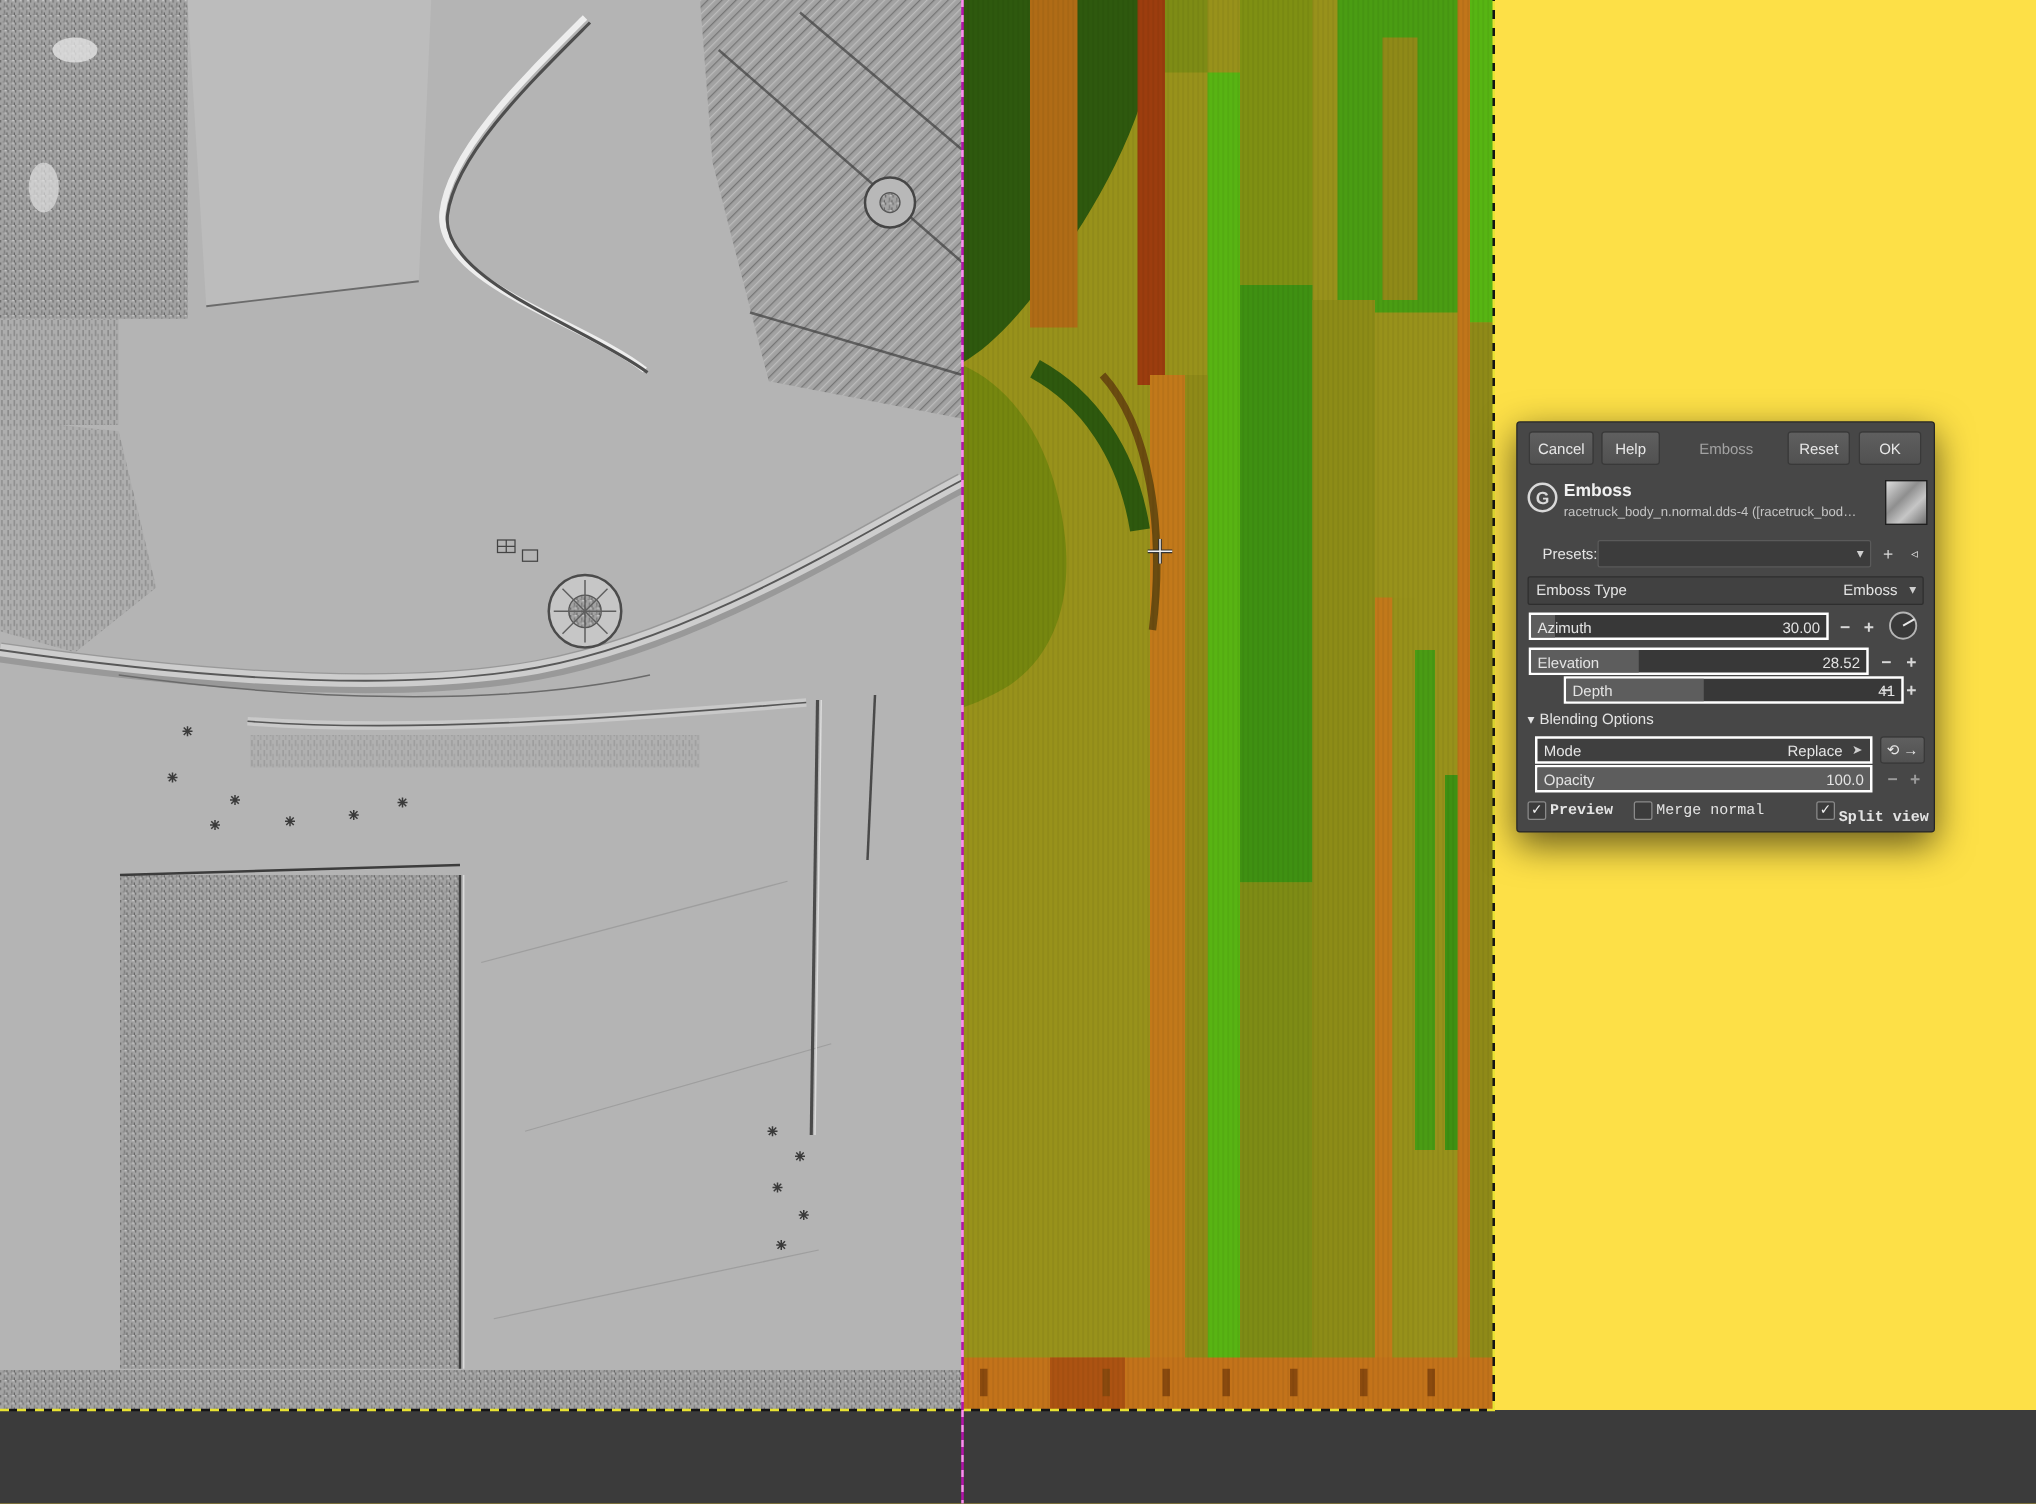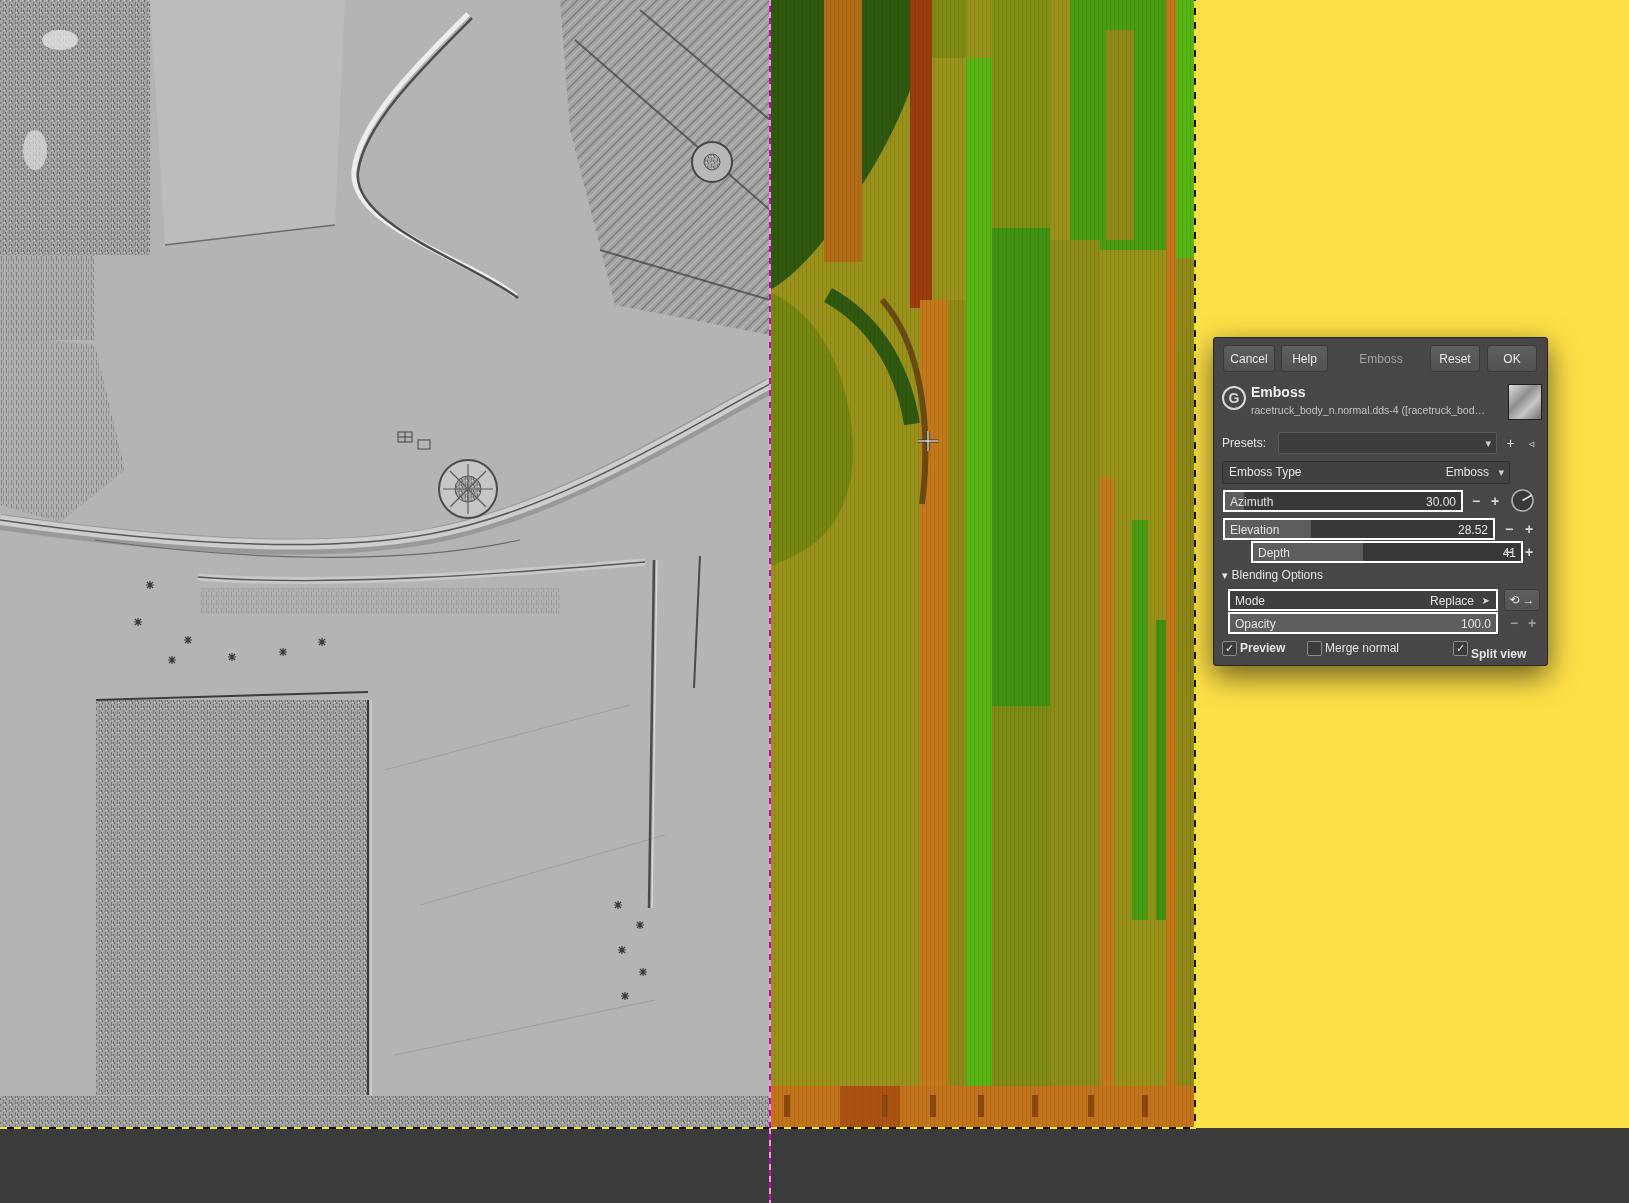--- a/index.html
+++ b/index.html
@@ -35,21 +35,21 @@
            color:#d8d8d8;font-size:14px;}
   .scale{position:absolute;height:22px;background:#383838;border:2px solid #ffffff;box-sizing:border-box;}
   .fill{position:absolute;left:0;top:0;bottom:0;background:#5d5d5d;}
   .slab{position:absolute;left:5px;top:0;line-height:20px;z-index:2;}
   .sval{position:absolute;right:5px;top:0;line-height:20px;z-index:2;}
   .spin{position:absolute;width:16px;height:22px;line-height:22px;text-align:center;color:#d8d8d8;
         font-size:14px;font-weight:bold;}
   .spin.dim{color:#9b9b9b;}
   .cb{position:absolute;width:13px;height:13px;background:#3c3c3c;border:1px solid #8a8a8a;
       border-radius:2px;color:#f2f2f2;font-size:11px;line-height:13px;text-align:center;box-sizing:content-box;}
-  .cblbl{position:absolute;line-height:16px;}
+  .cblbl{position:absolute;line-height:16px;font-family:Liberation Mono, monospace;}
   .bold{font-weight:bold;}
 </style>
 </head>
 <body>
 
 <div class="stage">
 
   <div class="pane" style="left:0;width:770px;height:1128px;">
     <svg width="770" height="1128" viewBox="0 0 770 1128">
       <defs>
@@ -206,29 +206,29 @@
     <div class="btn" style="left:67px;width:47px;">Help</div>
     <div class="btn btn-flat" style="left:138px;width:58px;">Emboss</div>
     <div class="btn" style="left:216px;width:50px;">Reset</div>
     <div class="btn" style="left:273px;width:50px;">OK</div>
 
     <div class="logo">G</div>
     <div class="dlg-title">Emboss</div>
     <div class="dlg-sub">racetruck_body_n.normal.dds-4 ([racetruck_bod…</div>
     <div class="thumb"></div>
 
-    <div class="lbl" style="left:8px;top:94px;">Presets:</div>
+    <div class="lbl" style="left:20px;top:94px;">Presets:</div>
     <div class="combo" style="left:64px;top:94px;width:219px;">
       <span></span>
       <span class="chev">▾</span>
     </div>
     <div class="iconbtn" style="left:288px;">+</div>
     <div class="iconbtn" style="left:309px;font-size:11px;">◃</div>
 
-    <div class="combo2" style="left:8px;top:123px;width:288px;">
+    <div class="combo2" style="left:8px;top:123px;width:317px;">
       <span style="position:absolute;left:6px;line-height:21px;">Emboss Type</span>
       <span style="position:absolute;right:20px;line-height:21px;">Emboss</span>
       <span class="chev">▾</span>
     </div>
 
     <div class="scale" style="left:9px;top:152px;width:240px;">
       <div class="fill" style="width:8%;"></div>
       <span class="slab">Azimuth</span>
       <span class="sval">30.00</span>
     </div>

